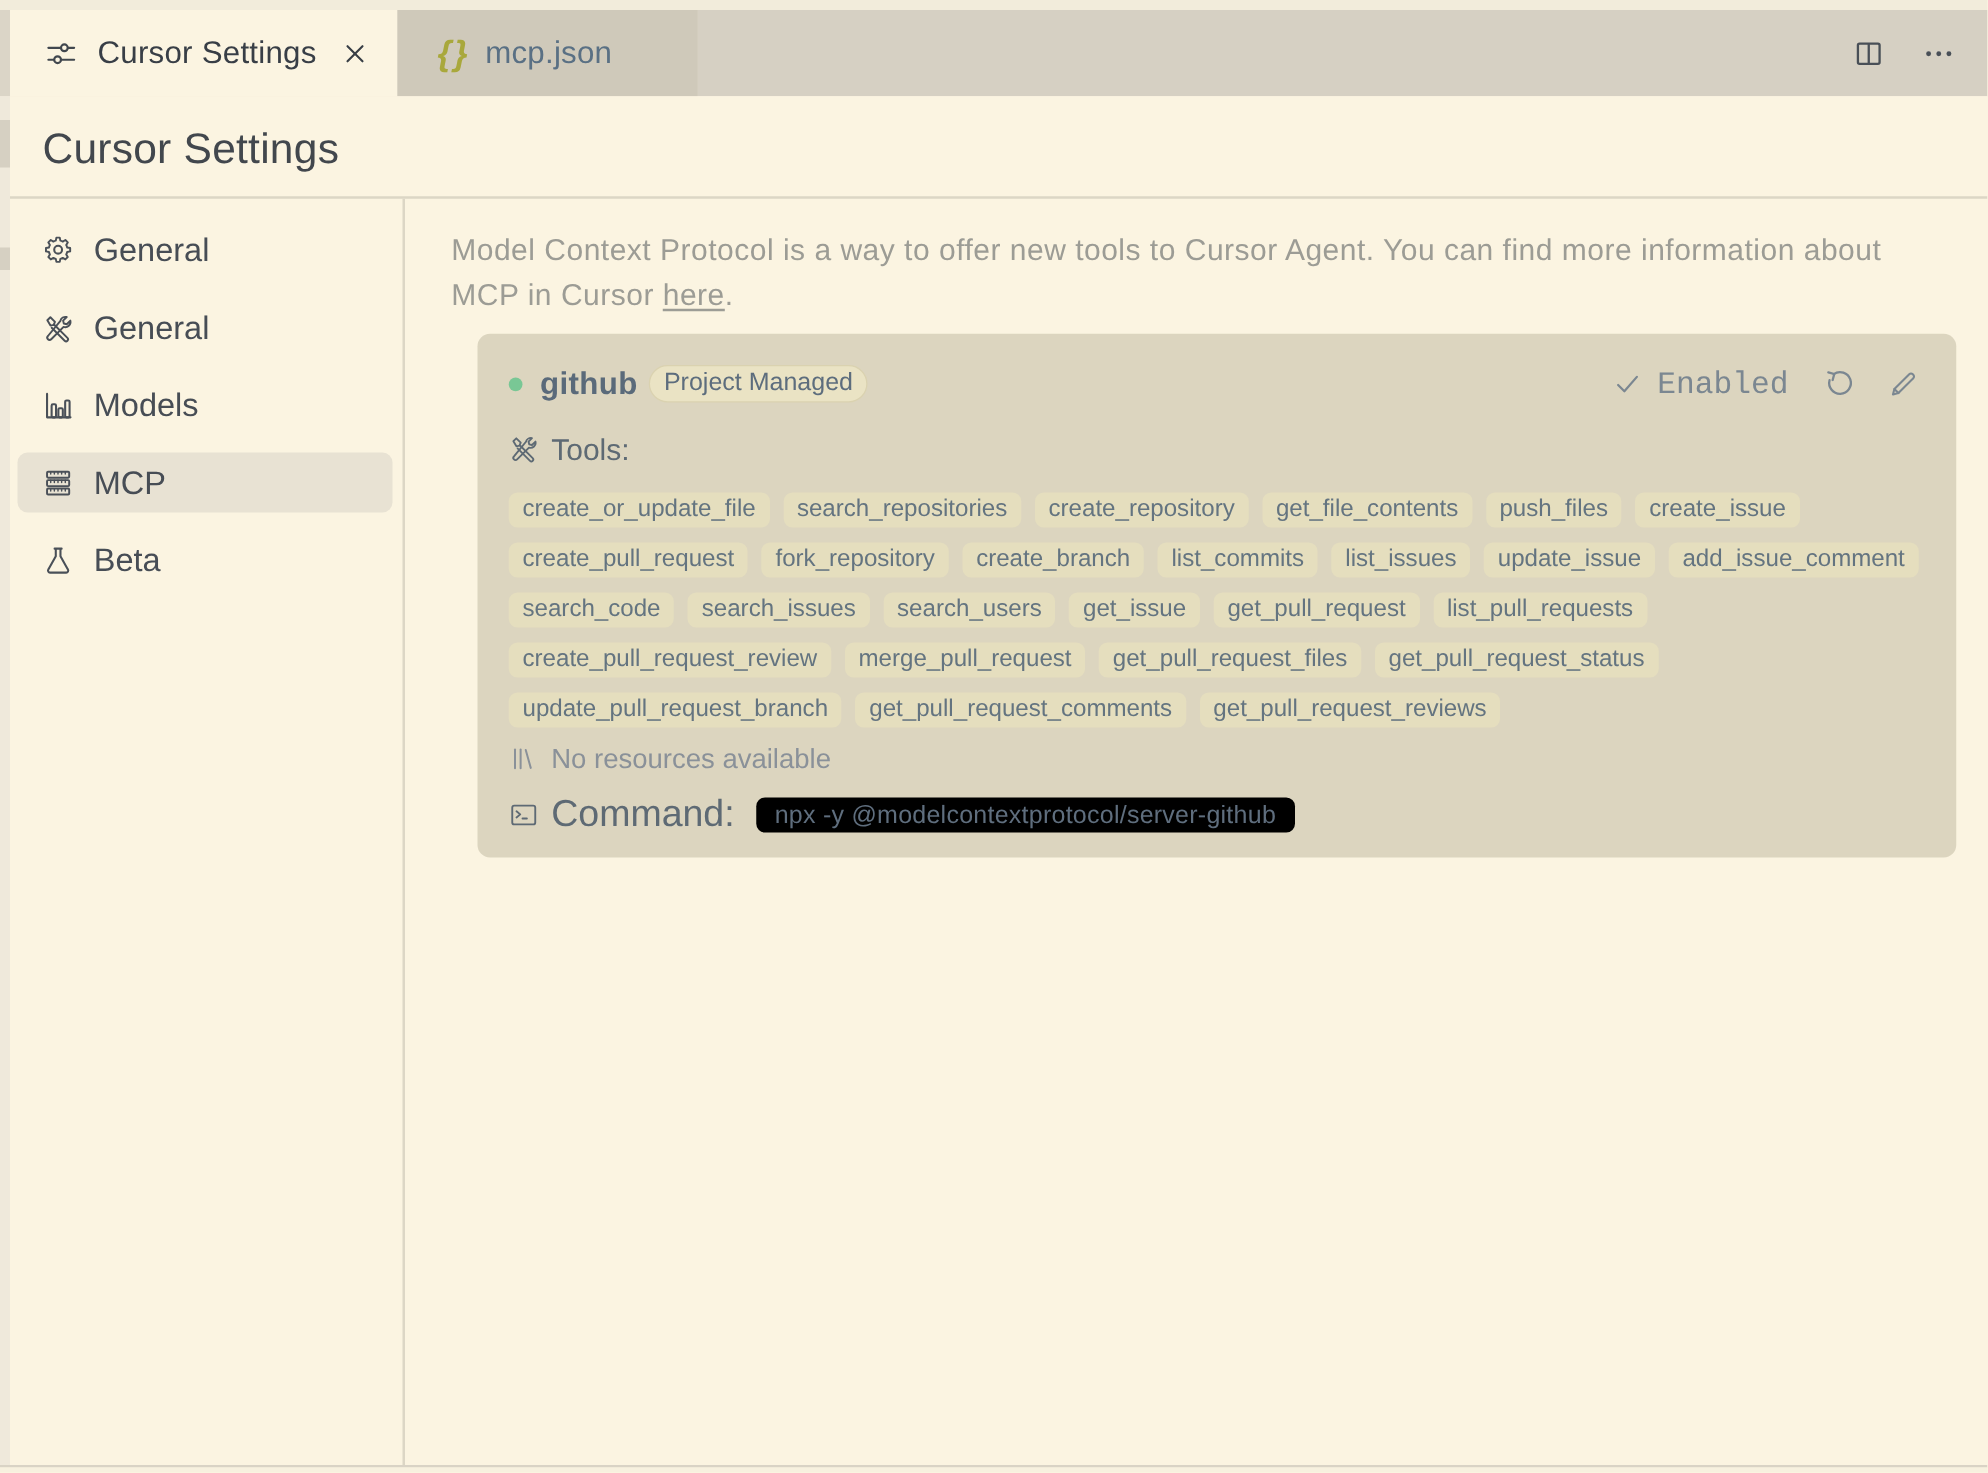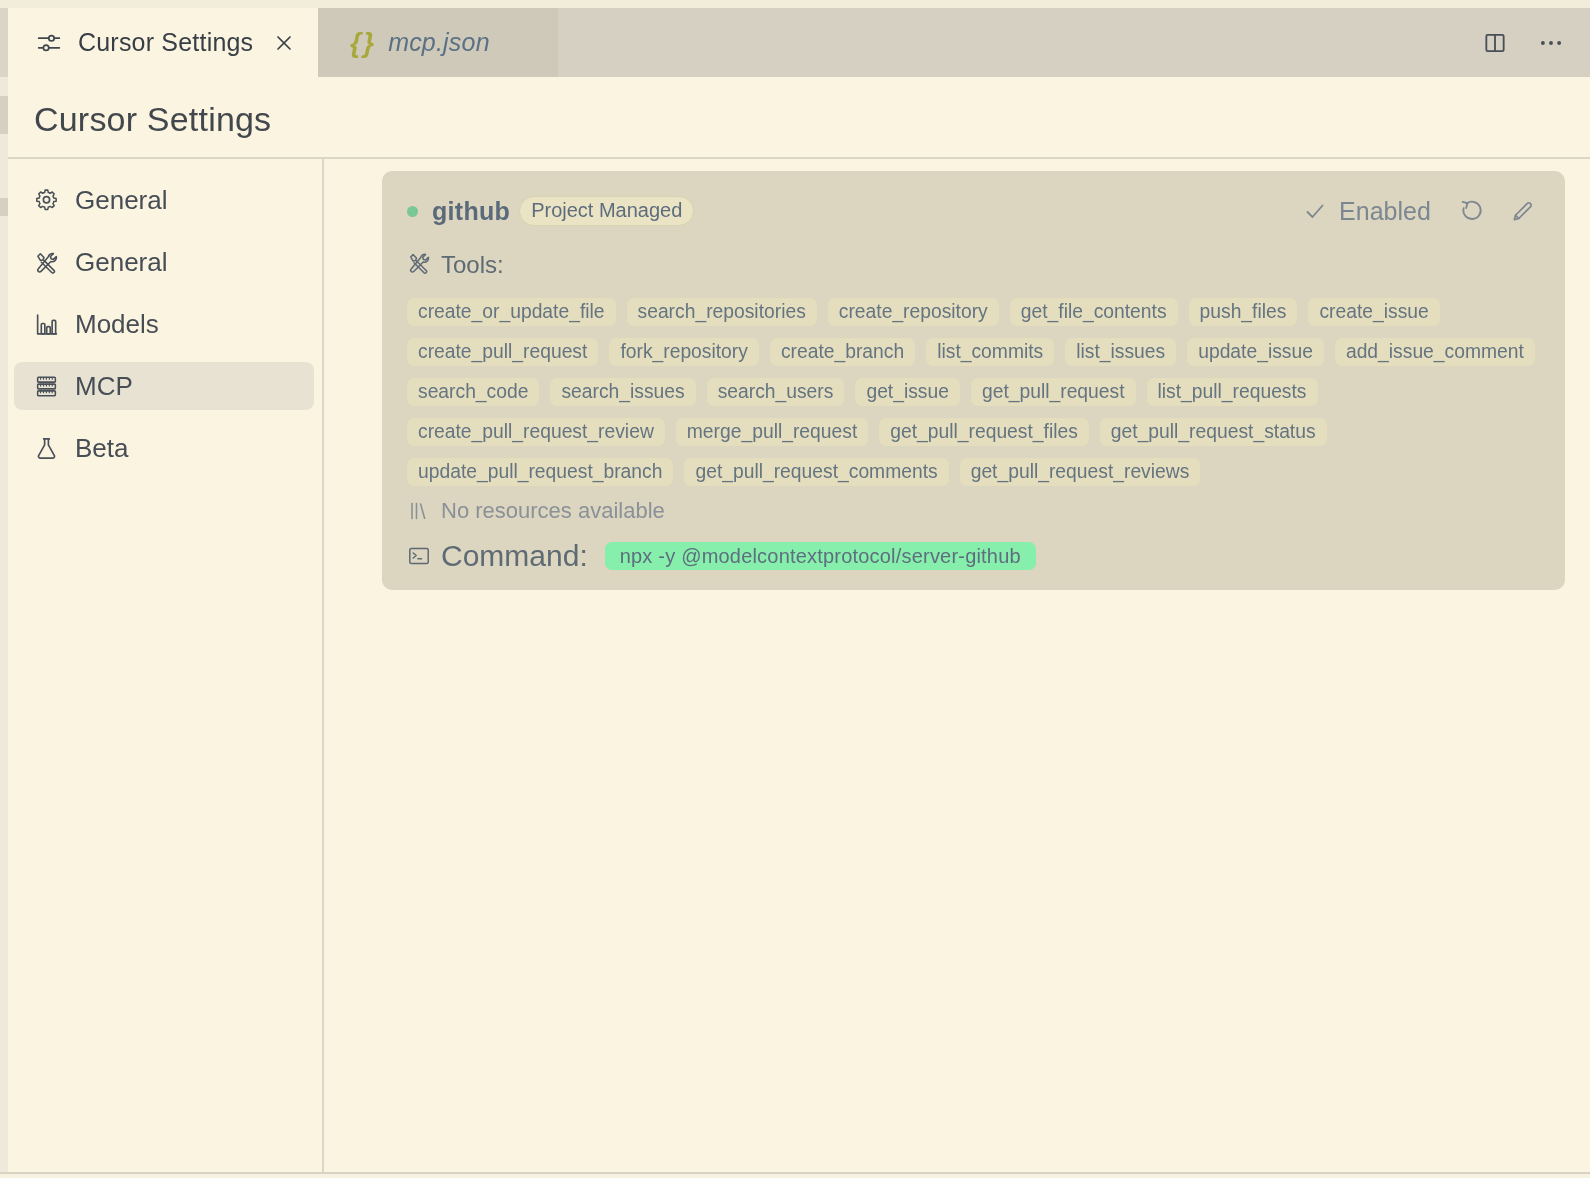--- a/index.html
+++ b/index.html
@@ -20,21 +20,21 @@
   }
   .tab-bar .left-pad { width:8px; background:#DBD5C7; }
   .tab {
     display:flex; align-items:center; cursor:pointer;
     padding:0 22px 0 28px; position:relative;
   }
   .tab.active { background:#FBF4E1; width:310px; }
   .tab.preview { background:#CFC9BA; width:240px; padding-left:32px; }
   .tab-icon { margin-right:16px; color:#41474E; }
   .tab-label { font-size:25px; color:#383E46; letter-spacing:0.2px; white-space:nowrap; }
-  .tab.preview .tab-label { font-style:italic; color:#5A7084; }
+  .tab.preview .tab-label { color:#5A7084; }
   .braces { font-size:28px; font-weight:700; font-style:italic; color:#A9A83C; margin-right:14px; line-height:1; }
   .tab-close { margin-left:auto; padding-left:14px; color:#3A4047; display:flex; align-items:center; cursor:pointer; }
   .tab-actions { margin-left:auto; display:flex; align-items:center; gap:30px; padding-right:26px; color:#494F57; }
   .tab-action { cursor:pointer; display:flex; align-items:center; }
 
   
   .left-sliver { position:absolute; left:0; top:77px; width:8px; height:1095px; background:#EFE9DB; }
   .left-sliver .seg1 { position:absolute; left:0; top:19px; width:8px; height:38px; background:#D6D0C2; }
   .left-sliver .seg2 { position:absolute; left:0; top:121px; width:8px; height:18px; background:#D6D0C2; }
 
@@ -74,21 +74,21 @@
     margin-top:12px; background:#DCD5BF; border-radius:10px;
     padding:25px 30px 22px 25px; height:419px; position:relative;margin-left:21px;
   }
   .card-header { display:flex; align-items:center; height:30px; }
   .status-dot { width:11px; height:11px; border-radius:50%; flex:none; }
   .server-name { font-size:25px; font-weight:700; color:#5A6A7A; margin-left:14px; letter-spacing:0.3px; }
   .managed-badge {
     margin-left:9px; background:#EAE3C4; border:1.5px solid #DAD2B0; border-radius:15px;
     font-size:20px; color:#5D6D7D; padding:1px 11px 3px 11px; line-height:24px;
   }
-  .header-right { margin-left:auto; display:flex; color:#7B8791; }
+  .header-right { margin-left:auto; display:flex; color:#7B8791;font-family:Liberation Mono, monospace; }
   .enabled-toggle { display:flex; align-items:center; gap:12px; cursor:pointer; }
   .enabled-label { font-size:25px; color:#7B8791; }
   .icon-btn { cursor:pointer; color:#7B8791; display:flex; align-items:center; }
   .refresh-btn { margin-left:27px; }
   .edit-btn { margin-left:26px; }
 
   .tools-row { margin-top:25px; display:flex; align-items:flex-start; color:#5E6A74; }
   .tools-row .lbl { font-size:24px; margin-left:10px; }
   .row-icn { width:24px; height:24px; flex:none; }
 
@@ -98,21 +98,21 @@
     background:#E5DEBE; border-radius:7px; font-size:19.3px; color:#647480;
     padding:0 11px; height:28px; display:flex; align-items:center; white-space:nowrap;
   }
 
   .resources-row { margin-top:0; display:flex; align-items:center; color:#8A9199; }
   .resources-row .lbl { font-size:22px; margin-left:10px; }
 
   .command-row { margin-top:15px; display:flex; align-items:center; color:#5E6A74; }
   .command-row .lbl { font-size:30px; margin-left:10px; }
   .command-chip {
-    margin-left:17px; background:#86efac; border-radius:7px; font-size:20px; color:#5F6E7E;
+    margin-left:17px; background:#000000; border-radius:7px; font-size:20px; color:#5F6E7E;
     padding:0 15px; height:28px; display:flex; align-items:center; letter-spacing:0.2px;
   }
 
   .bottom-line { position:absolute; left:0; top:1172px; width:1590px; height:2px; background:#D9D3C5; }
   .bottom-strip { position:absolute; left:0; top:1174px; width:1590px; height:4px; background:#F7F1DF; }
 </style>
 </head>
 <body>
 
 <div class="top-strip"></div>
@@ -243,20 +243,24 @@
         </svg>
       </span>
       <span class="lbl">Beta</span>
     </div>
   </div>
 
   <div class="v-divider"></div>
 
   <div class="main">
 
+    <div class="description">
+      <span class="dline">Model Context Protocol is a way to offer new tools to Cursor Agent. You can find more information about</span>
+      <span class="dline"><span>MCP in Cursor </span><a>here</a><span>.</span></span>
+    </div>
 
     <div class="server-card">
       <div class="card-header">
         <span class="status-dot" style="background: rgb(121, 199, 149);"></span>
         <span class="server-name">github</span>
         <span class="managed-badge">Project Managed</span>
         <span class="header-right">
           <span class="enabled-toggle">
             <svg width="24" height="24" viewBox="0 0 24 24" fill="none" stroke="currentColor" stroke-width="1.8" stroke-linecap="round" stroke-linejoin="round">
               <path d="M4.5 13 L9.5 18 L19.5 6.5"></path>

